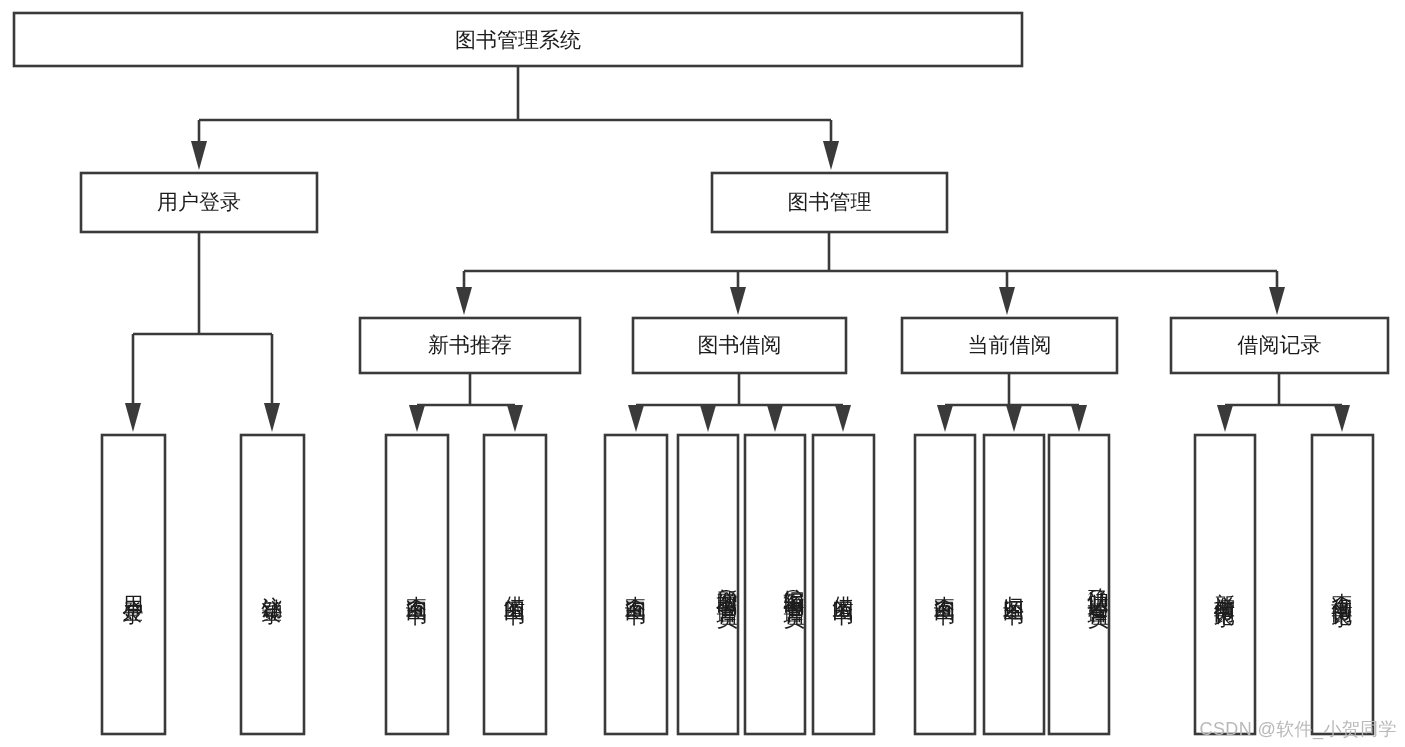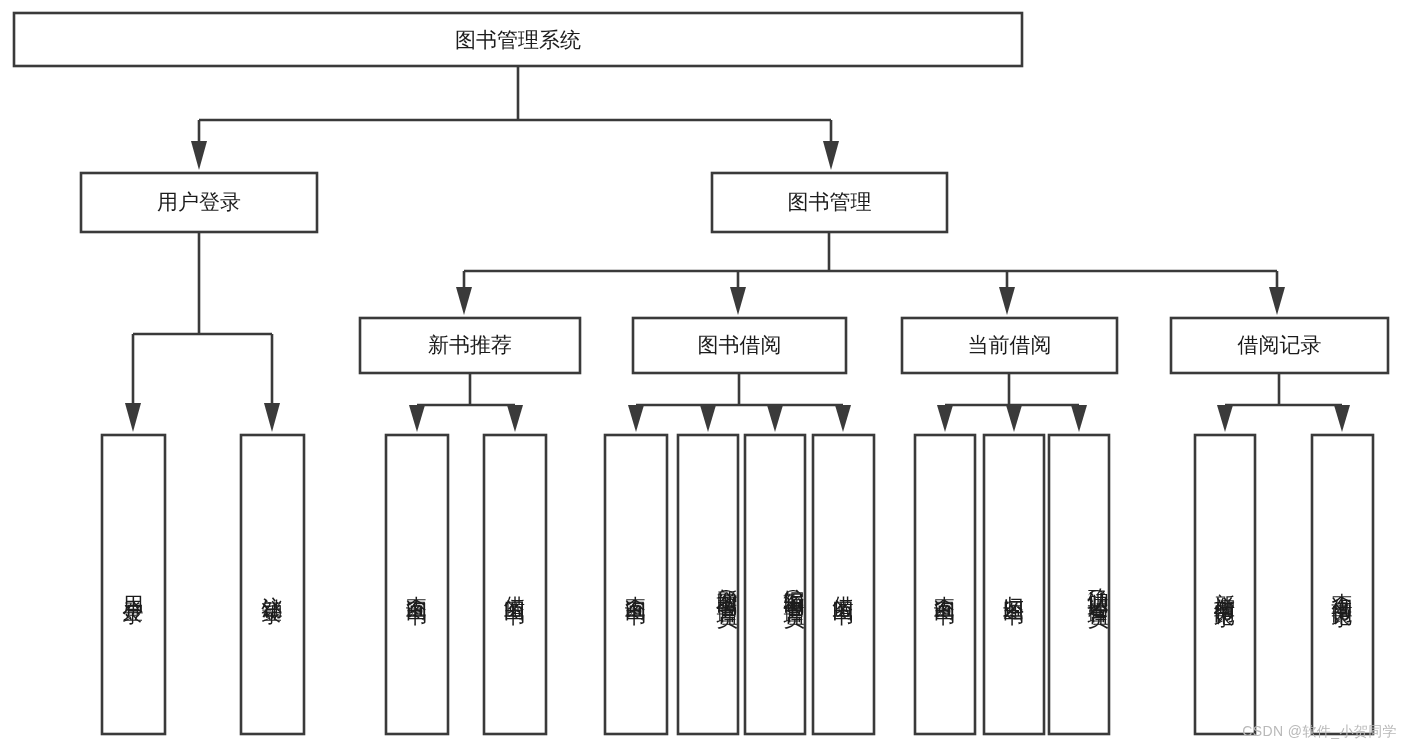--- a/index.html
+++ b/index.html
@@ -63,21 +63,21 @@
     align-items: center;
     justify-content: center;
     white-space: nowrap;
     pointer-events: none;
   }
   .watermark {
     position: absolute;
     right: 8px;
     bottom: 6px;
     font-family: "Liberation Sans", "DejaVu Sans", sans-serif;
-    font-size: 14px;
+    font-size: 18px;
     color: #b9b9b9;
     letter-spacing: 0.4px;
     white-space: nowrap;
   }
 </style>
 </head>
 <body>
 
 <div id="diagram-root">
 

